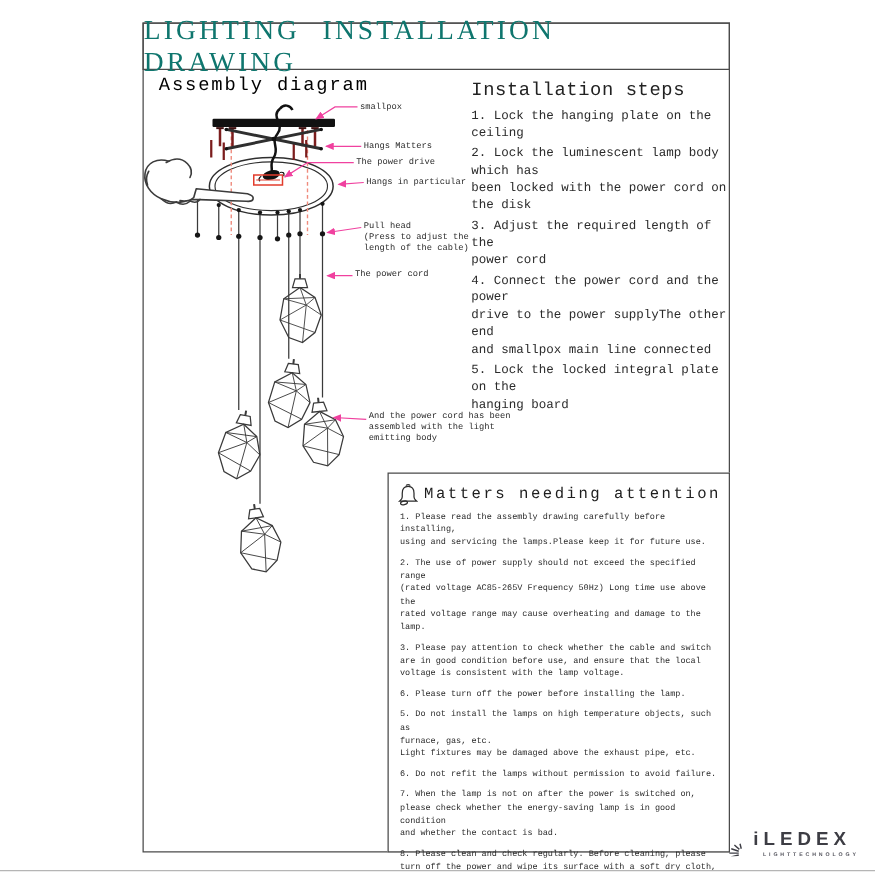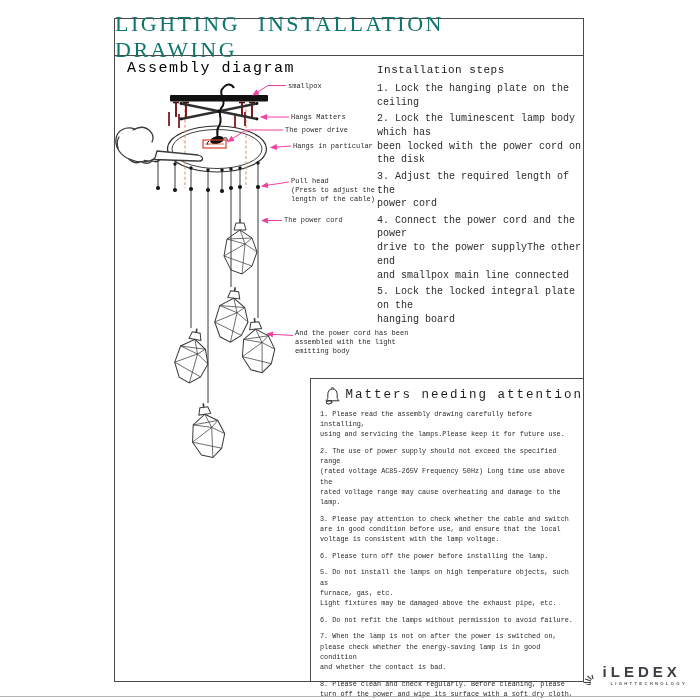--- a/index.html
+++ b/index.html
@@ -10,29 +10,29 @@
 
   
   #page-frame { left:114px; top:18px; width:470px; height:664px; border:1.5px solid #4a4a4a; }
   #title-band { left:114px; top:18px; width:470px; height:38px; border:1.5px solid #4a4a4a; display:flex; align-items:center; justify-content:center; }
   #title-band .t { font-family:"Liberation Serif", serif; font-size:22px; letter-spacing:2.5px; word-spacing:10px; color:#0f766e; }
 
   #assembly-heading { left:127px; top:60px; font-size:15px; letter-spacing:1.5px; color:#000000; }
 
   
   #install { left:377px; top:64px; width:212px; }
-  #install .hd { font-size:11px; letter-spacing:0.5px; margin-bottom:6px; color:#222; }
+  #install .hd { font-size:15px; letter-spacing:0.5px; margin-bottom:6px; color:#222; }
   #install .step { font-size:10px; line-height:1.38; margin-bottom:2.5px; white-space:pre-line; color:#2b2b2b; }
 
   
   .dlabel { font-size:7px; line-height:1.3; color:#2b2b2b; white-space:pre-line; }
 
   
   #matters { left:310px; top:378px; width:274px; height:304px; border:1px solid #4a4a4a; background:#fff; }
-  #matters .mhead { display:flex; align-items:center; justify-content:flex-end; gap:3px; margin-top:5px; height:22px; }
+  #matters .mhead { display:flex; align-items:center; justify-content:center; gap:3px; margin-top:5px; height:22px; }
   #matters .mhead .txt { font-size:12.5px; letter-spacing:2px; color:#1e1e1e; }
   #matters .mbody { padding:3px 8px 0 9px; }
   #matters .mitem { font-size:6.8px; line-height:1.5; margin-bottom:6.5px; white-space:pre-line; color:#2b2b2b; }
 
   
   #logo { right:13px; bottom:14px; display:flex; align-items:flex-end; gap:2px; }
   #logo .stack { display:flex; flex-direction:column; align-items:center; }
   #logo .brand { font-family:"Liberation Sans", sans-serif; font-weight:700; font-size:15px; letter-spacing:4px; color:#3d3d44; line-height:1; }
   #logo .tag { font-family:"Liberation Sans", sans-serif; font-weight:700; font-size:4.2px; letter-spacing:2.3px; color:#55555e; margin-top:2px; margin-left:14px; }
 

